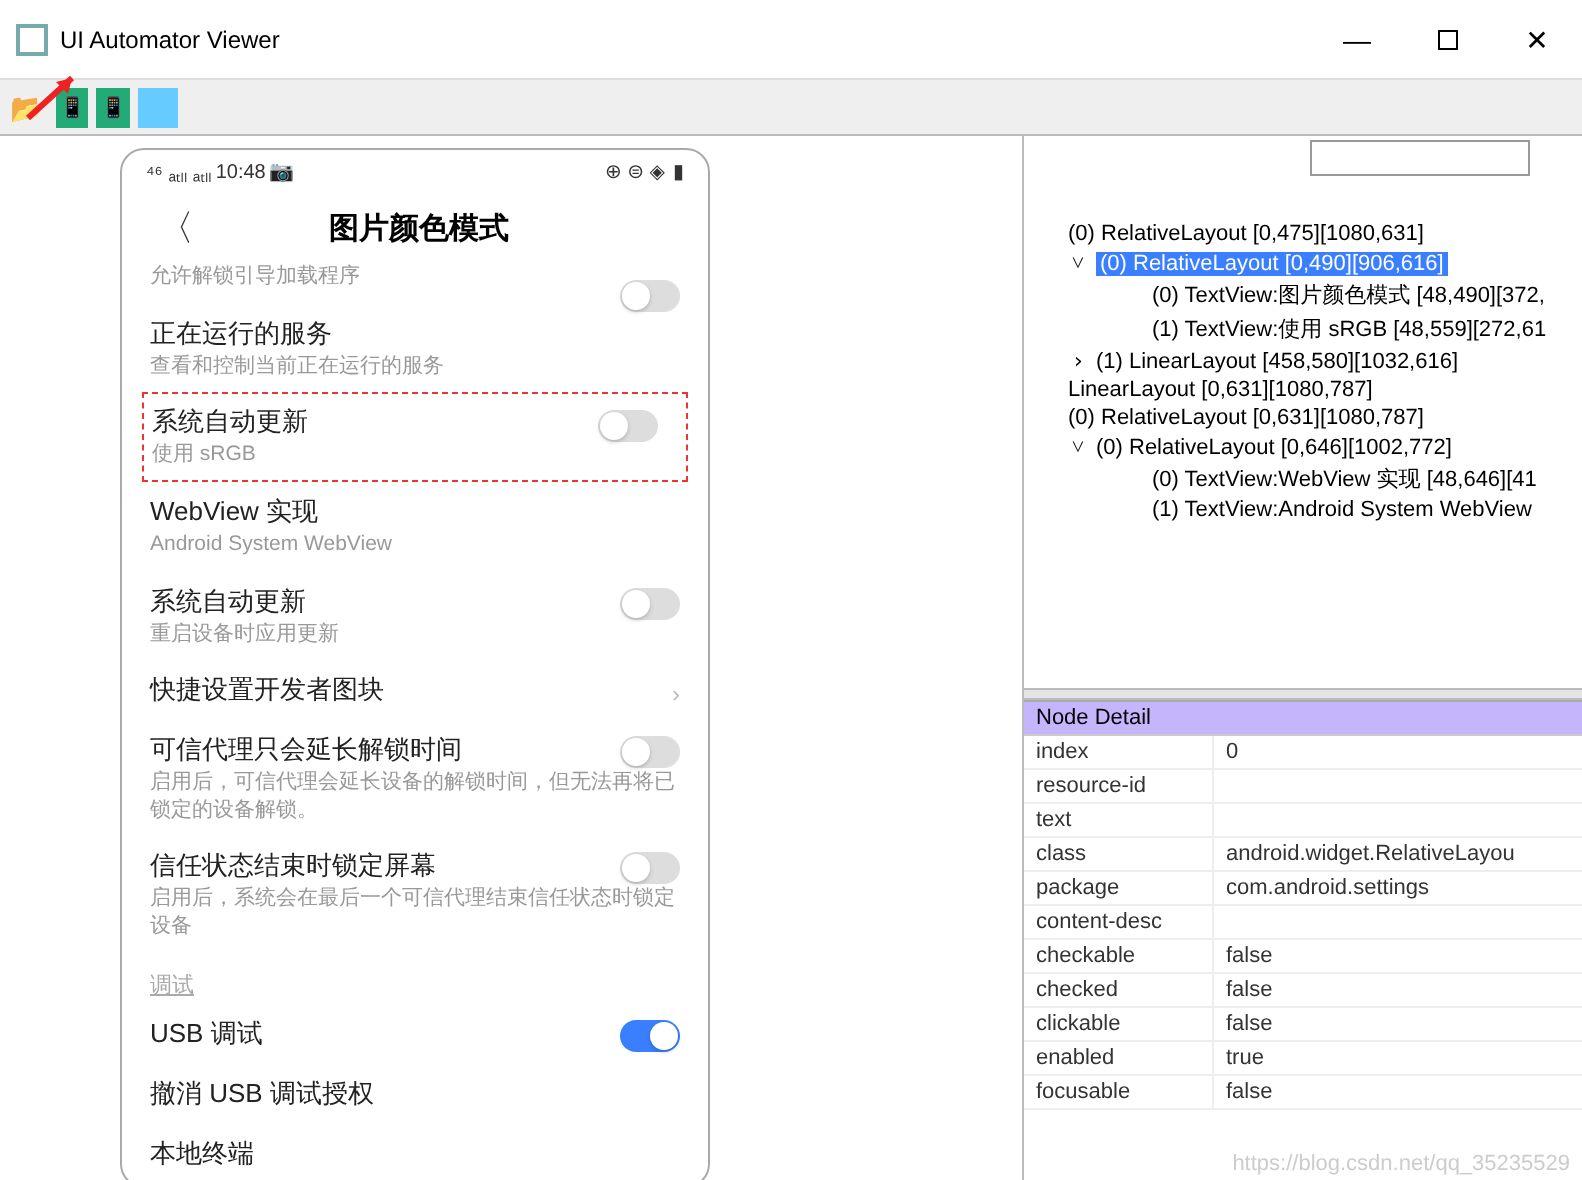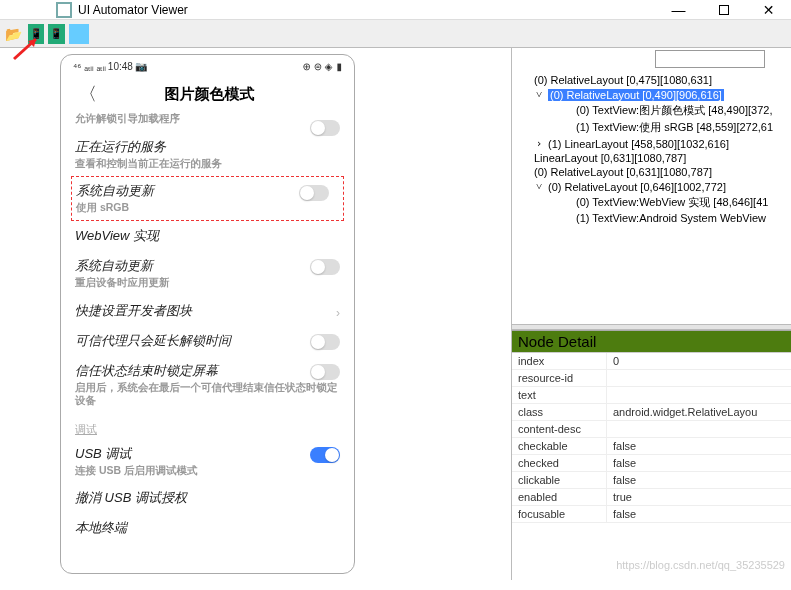--- a/index.html
+++ b/index.html
@@ -1,18 +1,18 @@
 <!DOCTYPE html>
 <html><head>
 <meta charset="utf-8">
 <style>
 * { box-sizing: border-box; margin: 0; padding: 0; font-family: "Segoe UI", sans-serif; }
 body { width: 791px; height: 590px; background: #fff; overflow: hidden; }
 
-.titlebar { height: 20px; display: flex; align-items: center; border-bottom: 1px solid #ddd; padding-left: 48px; }
+.titlebar { height: 40px; display: flex; align-items: center; border-bottom: 1px solid #ddd; }
 .titlebar .ticon { width: 16px; height: 16px; margin: 0 6px 0 8px; border: 2px solid #7aa; display:inline-block; }
 .titlebar .ttext { font-size: 12px; flex: 1; }
 .titlebar .winbtn { width: 45px; height: 29px; display: flex; align-items: center; justify-content: center; font-size: 14px; }
 .titlebar .winbox { width:10px; height:10px; border:1px solid #000; }
 
 .toolbar { height: 28px; background: #efefef; border-bottom: 1px solid #bbb; display:flex; align-items:center; padding:0 4px; gap:4px; position: relative; }
 .tbbtn { width:20px; height:20px; display:inline-flex; align-items:center; justify-content:center; font-size:14px; }
 .tbbtn.folder { color:#e8a52c; }
 .tbbtn.dev { background:#2a7; color:#000; font-size:10px; padding:0 2px; width:auto; }
 .tbbtn.blue { background:#6cf; }
@@ -23,48 +23,48 @@
 .leftpane { flex:1; padding:6px 4px 4px 60px; overflow:hidden; display:flex; }
 .phone { width:295px; height:520px; border:1px solid #aaa; border-radius:12px; background:#fff; display:flex; flex-direction:column; overflow:hidden; }
 .statusbar { height:22px; display:flex; align-items:center; justify-content:space-between; padding:0 12px; font-size:10px; color:#333; }
 .sb-left { display:flex; gap:2px; align-items:center; }
 .sb-right { display:flex; gap:4px; align-items:center; }
 .navhdr { height:34px; display:flex; align-items:center; padding:0 10px; }
 .back { font-size:18px; padding:0 8px; color:#333; }
 .hdttl { flex:1; text-align:center; font-size:15px; font-weight:600; margin-left:-30px; }
 .rows { flex:1; overflow:hidden; }
 .row { padding:6px 14px; position:relative; }
-.row .t { font-size:13px; color:#222;font-style:italic; }
-.row .s { font-size:10.5px; color:#999; margin-top:1px; line-height:1.3;font-weight:bold; }
+.row .t { font-size:13px; color:#222; }
+.row .s { font-size:10.5px; color:#999; margin-top:1px; line-height:1.3; }
 .row.hl { border:1px dashed #e33; margin:0 10px; padding:5px 4px; }
 .sect { padding:8px 14px 2px; font-size:11px; color:#aaa;text-decoration:underline; }
 .toggle { position:absolute; right:14px; top:8px; width:30px; height:16px; border-radius:8px; background:#ddd; }
 .toggle::after { content:''; position:absolute; width:14px; height:14px; background:#fff; border-radius:50%; top:1px; left:1px; box-shadow:0 1px 2px rgba(0,0,0,.2); }
 .toggle.on { background:#3a7fff; }
 .toggle.on::after { left:15px; }
 .chev { position:absolute; right:14px; top:10px; color:#bbb; font-size:12px; }
 
 .rightpane { width:280px; border-left:1px solid #bbb; display:flex; flex-direction:column; }
-.treep { flex:1; overflow:auto; padding:3px 2px; font-size:11px; position:relative; }
+.treep { flex:1; overflow:auto; padding:20px 2px; font-size:11px; position:relative; }
 .searchb { position:absolute; top:2px; right:26px; width:110px; height:18px; border:1px solid #999; }
 .treel { white-space:nowrap; padding:1px 2px; display:flex; align-items:center; gap:3px; }
 .treel.sel span.tx { background:#3a7fff; color:#fff; padding:0 2px; }
 .exp { width:12px; display:inline-block; text-align:center; font-family:monospace; }
 .ind { display:inline-block; }
 
 .splith { height:6px; background:#e4e4e4; border-top:1px solid #bbb; border-bottom:1px solid #bbb; cursor:row-resize; }
 
 .detp { height:250px; border-top:1px solid #aaa; display:flex; flex-direction:column; }
-.dethdr { font-size:15px; padding:2px 6px; background:#4d7c0f; border-bottom:1px solid #ccc; }
+.dethdr { font-size:11px; padding:2px 6px; background:#c4b5fd; border-bottom:1px solid #ccc; }
 .dettbl { flex:1; overflow:auto; font-size:11px; }
 .dr { display:flex; border-bottom:1px solid #eee; }
 .dk { width:95px; padding:2px 6px; border-right:1px solid #eee; color:#333; }
 .dv { flex:1; padding:2px 6px; color:#333; white-space:nowrap; overflow:hidden; }
 
-.watermark { position:absolute; right:6px; bottom:19px; font-size:11px; color:#ccc; pointer-events:none; }
+.watermark { position:absolute; right:6px; bottom:2px; font-size:11px; color:#ccc; pointer-events:none; }
 </style>
 </head>
 <body>
 
 <div class="titlebar">
   <span class="ticon"></span>
   <span class="ttext">UI Automator Viewer</span>
   <div class="winbtn">—</div>
   <div class="winbtn">
       <span class="winbox"></span>
@@ -111,43 +111,44 @@
             <div class="t">正在运行的服务</div>
             <div class="s">查看和控制当前正在运行的服务</div>
           </div>
           <div class="row hl">
             <div class="t">系统自动更新</div>
             <div class="s">使用 sRGB</div>
             <div class="toggle"></div>
           </div>
           <div class="row">
             <div class="t">WebView 实现</div>
+            <div class="s">Android System WebView</div>
           </div>
           <div class="row">
             <div class="t">系统自动更新</div>
             <div class="s">重启设备时应用更新</div>
             <div class="toggle"></div>
           </div>
           <div class="row">
             <div class="t">快捷设置开发者图块</div>
             <div class="chev">›</div>
           </div>
           <div class="row">
             <div class="t">可信代理只会延长解锁时间</div>
+            <div class="s">启用后，可信代理会延长设备的解锁时间，但无法再将已锁定的设备解锁。</div>
             <div class="toggle"></div>
           </div>
           <div class="row">
             <div class="t">信任状态结束时锁定屏幕</div>
             <div class="s">启用后，系统会在最后一个可信代理结束信任状态时锁定设备</div>
             <div class="toggle"></div>
           </div>
           <div class="sect">调试</div>
           <div class="row">
             <div class="t">USB 调试</div>
-            <div class="s">连接 USB 后启用调试模式</div>
             <div class="toggle on"></div>
           </div>
           <div class="row">
             <div class="t">撤消 USB 调试授权</div>
           </div>
           <div class="row">
             <div class="t">本地终端</div>
           </div>
         </div>
     </div>
@@ -223,20 +224,24 @@
           </div>
           <div class="dr">
             <div class="dk">text</div>
             <div class="dv"></div>
           </div>
           <div class="dr">
             <div class="dk">class</div>
             <div class="dv">android.widget.RelativeLayou</div>
           </div>
           <div class="dr">
+            <div class="dk">package</div>
+            <div class="dv">com.android.settings</div>
+          </div>
+          <div class="dr">
             <div class="dk">content-desc</div>
             <div class="dv"></div>
           </div>
           <div class="dr">
             <div class="dk">checkable</div>
             <div class="dv">false</div>
           </div>
           <div class="dr">
             <div class="dk">checked</div>
             <div class="dv">false</div>

